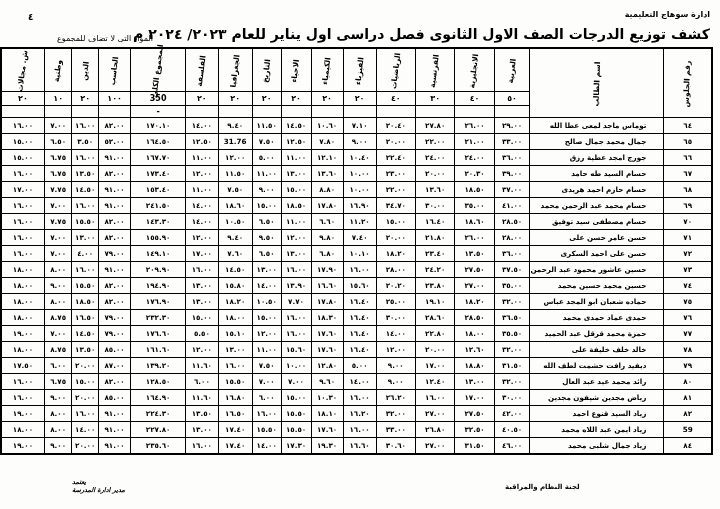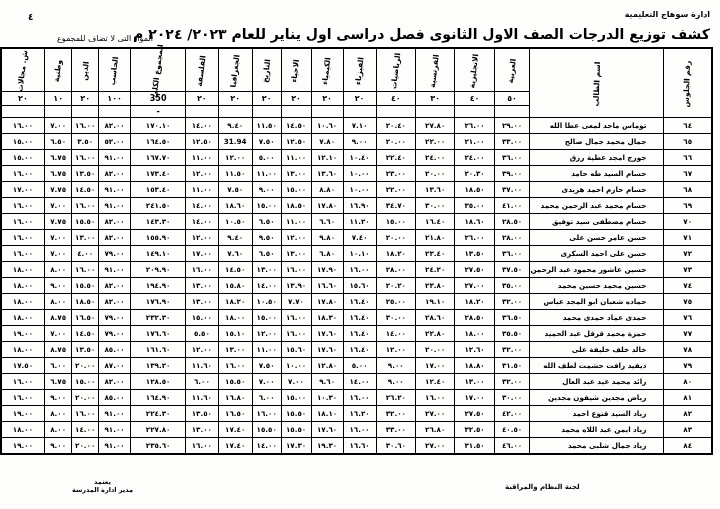--- a/index.html
+++ b/index.html
@@ -8,21 +8,21 @@
     background:#fdfdfb; color:#000;
     font-family:"DejaVu Sans", sans-serif;
     direction:rtl; overflow:hidden;
   }
   .abs { position:absolute; }
   .page-number { left:28px; top:12px; font-size:9px; font-weight:bold; direction:ltr; }
   .admin-line { right:10px; top:10px; font-size:8px; font-weight:bold; }
   .title-line { right:10px; top:26px; font-size:14px; font-weight:bold; }
   .note-line  { left:57px; top:34px; font-size:8px; font-weight:normal; }
   .footer-right { left:505px; top:483px; font-size:7px; font-weight:bold; direction:rtl; }
-  .footer-left  { left:72px; top:478px; font-size:6.5px; font-weight:bold; text-align:center; line-height:8px; }
+  .footer-left  { left:72px; top:478px; font-size:6.5px; font-weight:bold; text-align:left; line-height:8px;font-style:italic; }
 
   table.grades {
     position:absolute; top:47px; right:7px;
     border-collapse:collapse; table-layout:fixed;
     border:2px solid #000;
   }
   table.grades th, table.grades td {
     border:1px solid #000; padding:0; text-align:center; vertical-align:middle;
   }
   thead th { height:42px; font-size:7.5px; font-weight:bold; }
@@ -145,21 +145,21 @@
           <td>٦٥</td>
           <td class="name-cell">جمال محمد جمال صالح</td>
           <td>٣٣.٠٠</td>
           <td>٢١.٠٠</td>
           <td>٢٢.٠٠</td>
           <td>٢٠.٠٠</td>
           <td>٩.٠٠</td>
           <td>٧.٨٠</td>
           <td>١٢.٥٠</td>
           <td>٧.٥٠</td>
-          <td>31.94</td>
+          <td>31.76</td>
           <td>١٢.٥٠</td>
           <td>١٦٤.٥٠</td>
           <td>٥٢.٠٠</td>
           <td>٣.٥٠</td>
           <td>٦.٥٠</td>
           <td>١٥.٠٠</td>
         </tr>
         <tr>
           <td>٦٦</td>
           <td class="name-cell">جورج امجد عطية رزق</td>
@@ -477,21 +477,21 @@
           <td>١٦.٠٠</td>
           <td>١٦.٥٠</td>
           <td>١٣.٥٠</td>
           <td>٢٢٤.٣٠</td>
           <td>٩١.٠٠</td>
           <td>١٦.٠٠</td>
           <td>٨.٠٠</td>
           <td>١٩.٠٠</td>
         </tr>
         <tr>
-          <td>٨٣</td>
+          <td>59</td>
           <td class="name-cell">زياد ايمن عبد اللاه محمد</td>
           <td>٤٠.٥٠</td>
           <td>٣٢.٥٠</td>
           <td>٢٦.٨٠</td>
           <td>٣٣.٠٠</td>
           <td>١٦.٠٠</td>
           <td>١٧.٦٠</td>
           <td>١٥.٥٠</td>
           <td>١٥.٥٠</td>
           <td>١٧.٤٠</td>

